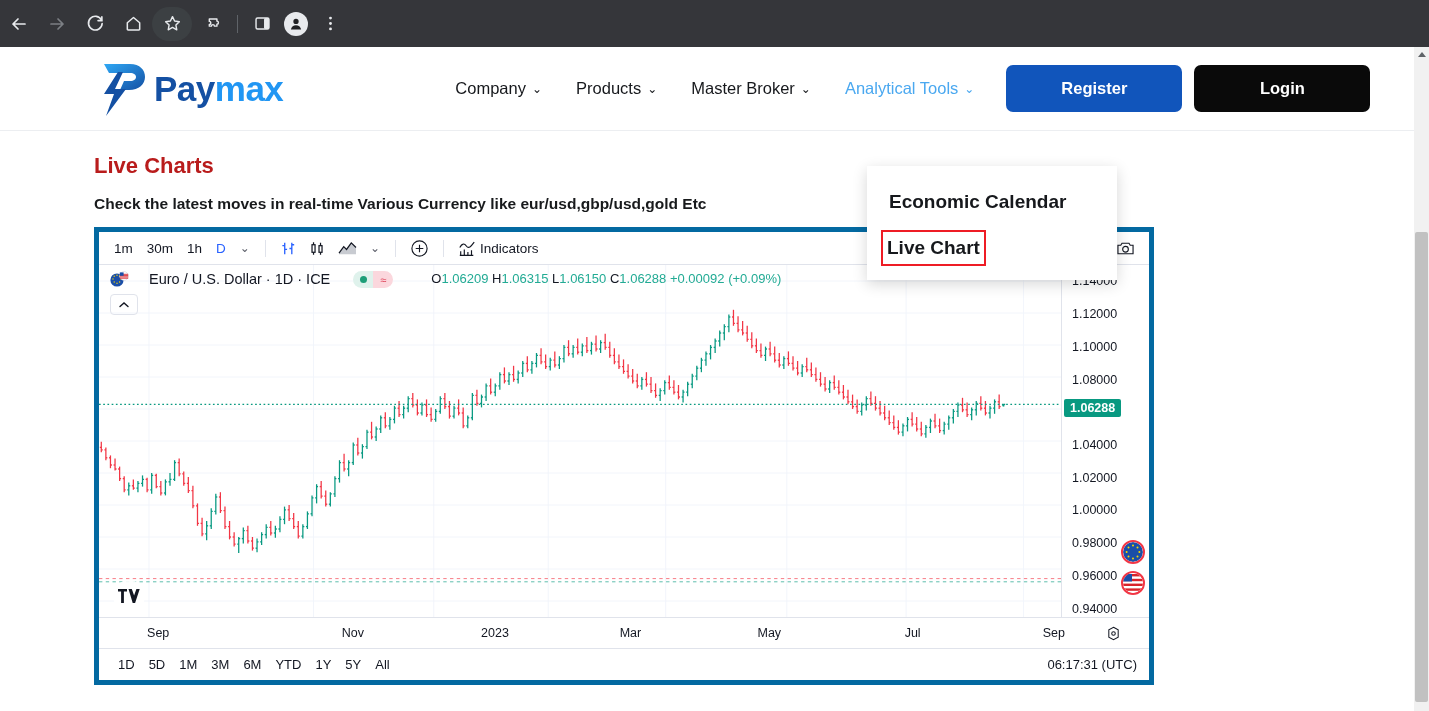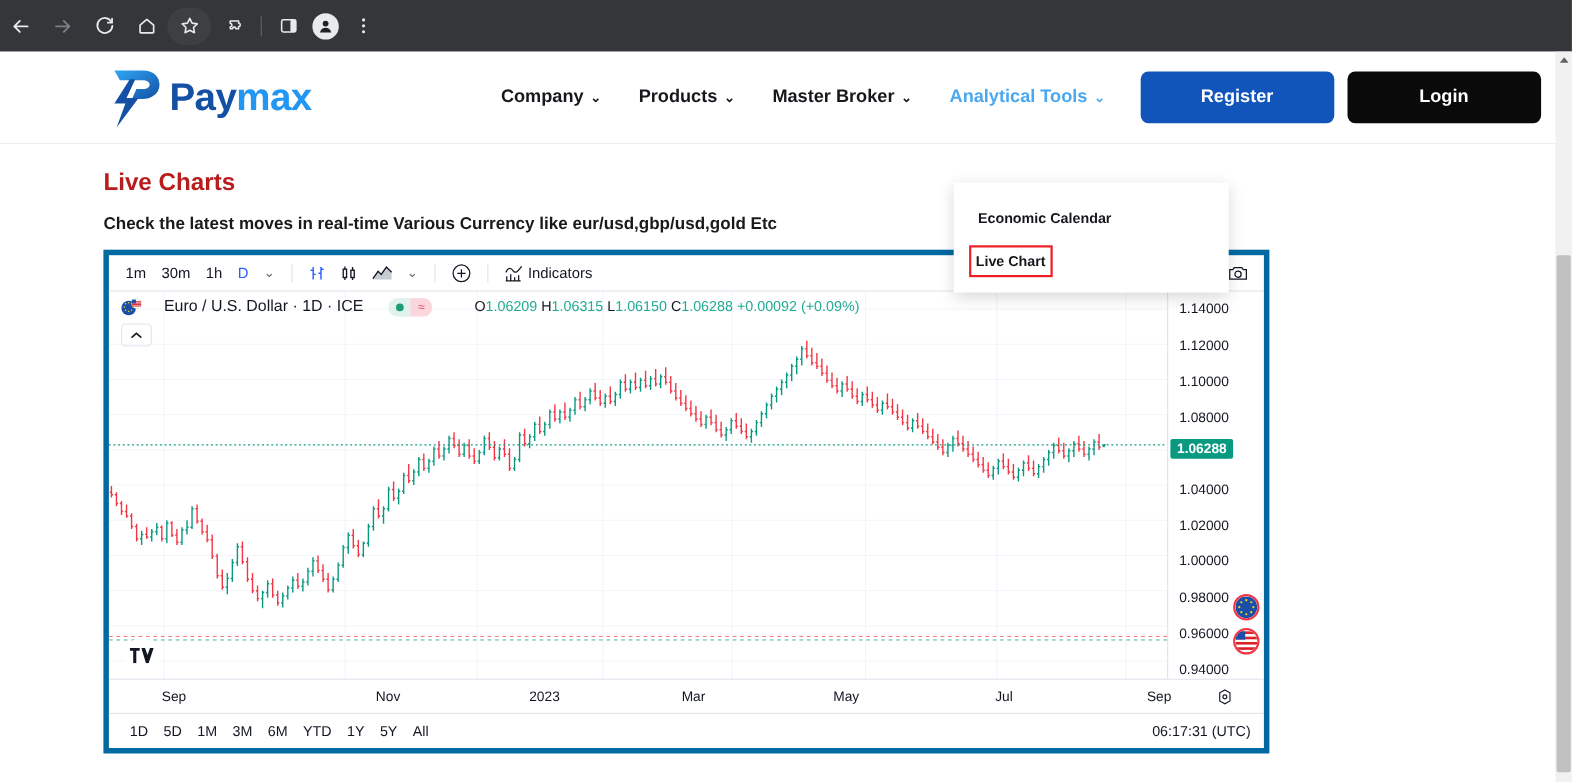--- a/index.html
+++ b/index.html
@@ -84,21 +84,21 @@
   .logo-pay { color: #1450a3; }
   .logo-max { color: #2196f3; }
 
   .main-nav {
     display: flex; align-items: center;
     margin-left: 172px;
     gap: 34px;
   }
   .nav-item {
     font-size: 16.5px;
-    font-weight: bold;
+    font-weight: normal;
     color: #16181c;
     display: flex; align-items: center;
     gap: 6px;
     white-space: nowrap;
   }
   .nav-item.active { color: #4aa8f0; }
   .caret { font-size: 12px; line-height: 1; }
 
   .header-actions { display: flex; align-items: center; gap: 12px; margin-left: 32px; }
   .btn-register, .btn-login {
@@ -116,21 +116,21 @@
   .dropdown {
     position: absolute;
     left: 867px; top: 119px;
     width: 250px;
     background: #fff;
     box-shadow: 0 4px 14px rgba(0,0,0,0.16);
     padding: 18px 0 14px 0;
     z-index: 40;
   }
   .dd-item {
-    font-size: 13px; font-weight: bold;
+    font-size: 19px; font-weight: bold;
     color: #16181c;
     padding: 7px 22px;
     white-space: nowrap;
   }
   .dd-item.highlight {
     display: inline-block;
     margin: 10px 0 0 14px;
     padding: 5px 4px;
     border: 2.5px solid #ee1c25;
   }

